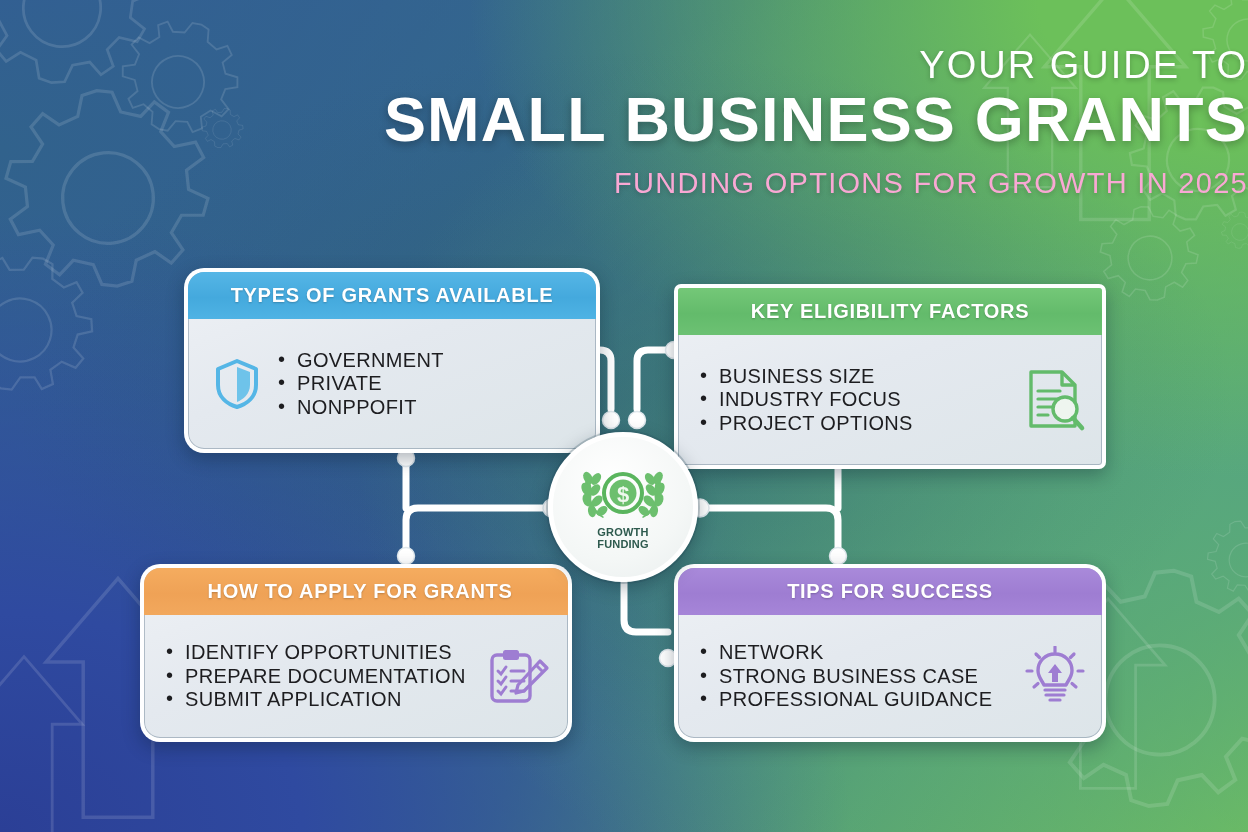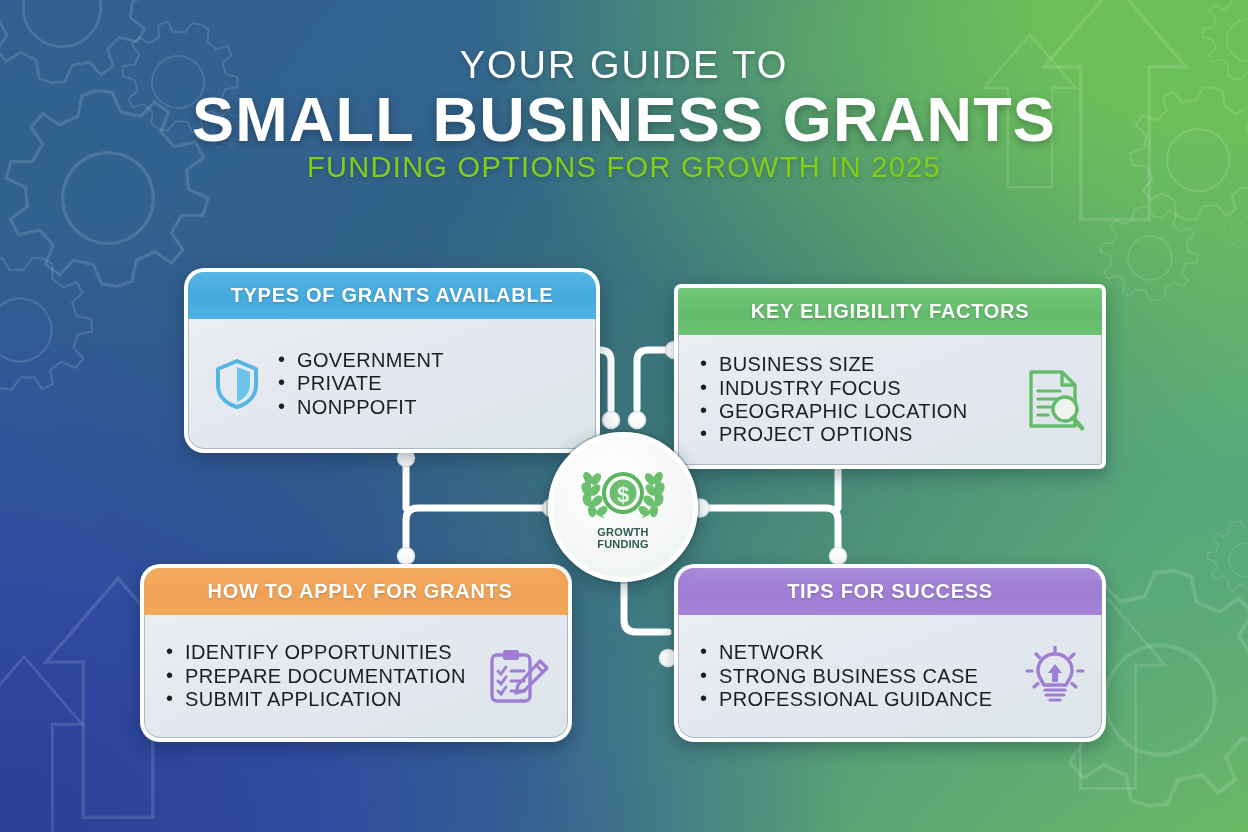--- a/index.html
+++ b/index.html
@@ -21,31 +21,31 @@
       radial-gradient(110% 120% at 0% 100%,   #2b3f96 0%, #2f4aa0 22%, rgba(47,74,160,0.0) 62%),
       radial-gradient(120% 120% at 0% 18%,    #31628c 0%, rgba(49,98,140,0.0) 60%),
       linear-gradient(125deg, #3558a4 0%, #356a8c 32%, #3f7d80 58%, #59a472 78%, #72c25b 100%);
   }
   .grad-soft {
     background:radial-gradient(70% 60% at 50% 48%, rgba(40,80,100,0.32) 0%, rgba(40,80,100,0) 70%);
   }
   .bg-svg { position:absolute; inset:0; width:1248px; height:832px; }
 
   
-  .header { position:absolute; top:0; left:0; width:1248px; z-index:5; text-align:center; }
+  .header { position:absolute; top:0; left:0; width:1248px; z-index:5; text-align:right; }
   .h-small {
     margin-top:46px; color:#fff; font-size:38px; letter-spacing:2.0px;
     font-weight:400; line-height:1; text-shadow:0 2px 5px rgba(0,0,0,.22);
   }
   .h-main {
     margin-top:4px; color:#fff; font-size:63px; font-weight:bold;
     letter-spacing:1.2px; line-height:1; text-shadow:0 3px 9px rgba(0,0,0,.28);
   }
   .h-sub {
-    margin-top:2px; color:#84cc16; font-size:29px; font-weight:400;
+    margin-top:18px; color:#f9a8d4; font-size:29px; font-weight:400;
     letter-spacing:1.3px; line-height:1; text-shadow:0 2px 5px rgba(0,0,0,.2);
   }
 
   
   .connectors { position:absolute; inset:0; z-index:6; }
 
   
   .card {
     position:absolute; z-index:8; border-radius:20px;
     border:4px solid rgba(255,255,255,0.96);
@@ -202,21 +202,20 @@
     </ul>
   </div>
 </div>
 
 <div class="card" id="card-eligibility">
   <div class="card-head">KEY ELIGIBILITY FACTORS</div>
   <div class="card-body">
     <ul class="bullets">
       <li>BUSINESS SIZE</li>
       <li>INDUSTRY FOCUS</li>
-      <li>GEOGRAPHIC LOCATION</li>
       <li>PROJECT OPTIONS</li>
     </ul>
     <div class="card-icon">
       <svg width="62" height="64" viewBox="0 0 62 64">
         <path d="M7,4 H38 L51,17 V58 H7 Z" fill="none" stroke="#63bb6b" stroke-width="3.4" stroke-linejoin="round"></path>
         <path d="M38,4 V17 H51" fill="none" stroke="#63bb6b" stroke-width="3.4" stroke-linejoin="round"></path>
         <g stroke="#63bb6b" stroke-width="3.2" stroke-linecap="round">
           <line x1="14" y1="23" x2="36" y2="23"></line>
           <line x1="14" y1="31" x2="36" y2="31"></line>
           <line x1="14" y1="39" x2="28" y2="39"></line>

